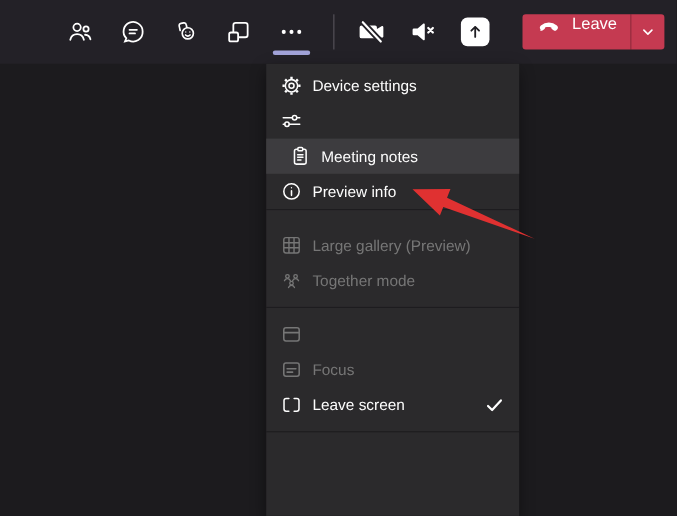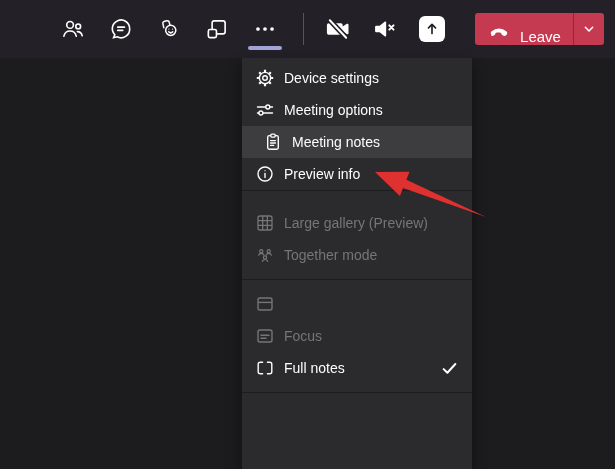--- a/index.html
+++ b/index.html
@@ -37,21 +37,21 @@
     display:flex;align-items:center;justify-content:center;
   }
 
   
   .leave-btn{
     position:absolute;left:475px;top:13px;width:129px;height:32px;
     background:#c53a51;border-radius:3px;display:flex;align-items:stretch;
     color:#ffffff;cursor:pointer;
   }
   .leave-main{
-    flex:1;display:flex;align-items:flex-end;justify-content:center;gap:9px;
+    flex:1;display:flex;align-items:flex-start;justify-content:center;gap:9px;
     font-size:15px;
   }
   .leave-sep{width:1px;background:rgba(0,0,0,.28);margin:0;}
   .leave-chevron{width:30px;display:flex;align-items:center;justify-content:center;}
   .icon{display:inline-flex;align-items:center;justify-content:center;}
 
   
   .menu{
     position:absolute;left:242px;top:58px;width:230px;height:411px;
     background:#2b2a2c;box-sizing:border-box;padding-top:4px;
@@ -201,21 +201,20 @@
         <span class="mi-label">Device settings</span>
       </div>
       <div class="mi">
         <span class="mi-icon">
           <svg width="20" height="20" viewBox="0 0 20 20" fill="none" stroke="currentColor" stroke-width="1.4" stroke-linecap="round">
             <path d="M2.5 7h8.1M14.9 7h2.6M2.5 13h1.4M8.1 13h9.4"></path>
             <circle cx="12.8" cy="7" r="2"></circle>
             <circle cx="5.9" cy="13" r="2"></circle>
           </svg>
         </span>
-        <span class="mi-label">Meeting options</span>
       </div>
       <div class="mi active">
         <span class="mi-icon">
           <svg width="20" height="20" viewBox="0 0 20 20" fill="none" stroke="currentColor" stroke-width="1.4" stroke-linecap="round">
             <rect x="4.7" y="3.6" width="10.6" height="13.6" rx="1.6"></rect>
             <rect x="7.8" y="2.1" width="4.4" height="3" rx="1" fill="#3d3c3f"></rect>
             <path d="M7.6 8.6h4.8M7.6 11h4.8M7.6 13.4h3"></path>
           </svg>
         </span>
         <span class="mi-label">Meeting notes</span>
@@ -270,21 +269,21 @@
           </svg>
         </span>
         <span class="mi-label">Focus</span>
       </div>
       <div class="mi">
         <span class="mi-icon">
           <svg width="20" height="20" viewBox="0 0 20 20" fill="none" stroke="currentColor" stroke-width="1.4" stroke-linecap="round">
             <path d="M7.6 4.2H5.2a2 2 0 0 0-2 2v7.6a2 2 0 0 0 2 2h2.4M12.4 4.2h2.4a2 2 0 0 1 2 2v7.6a2 2 0 0 1-2 2h-2.4"></path>
           </svg>
         </span>
-        <span class="mi-label">Full notes</span>
+        <span class="mi-label">Leave screen</span>
         <span class="mi-check">
           <svg width="17" height="17" viewBox="0 0 16 16" fill="none" stroke="#ffffff" stroke-width="1.9" stroke-linecap="round" stroke-linejoin="round">
             <path d="M2.5 8.6 6 12l7.5-8.2"></path>
           </svg>
         </span>
       </div>
       <div class="menu-divider d2"></div>
     </div>
 
   <svg class="arrow-overlay" viewBox="0 0 615 469" xmlns="http://www.w3.org/2000/svg">

